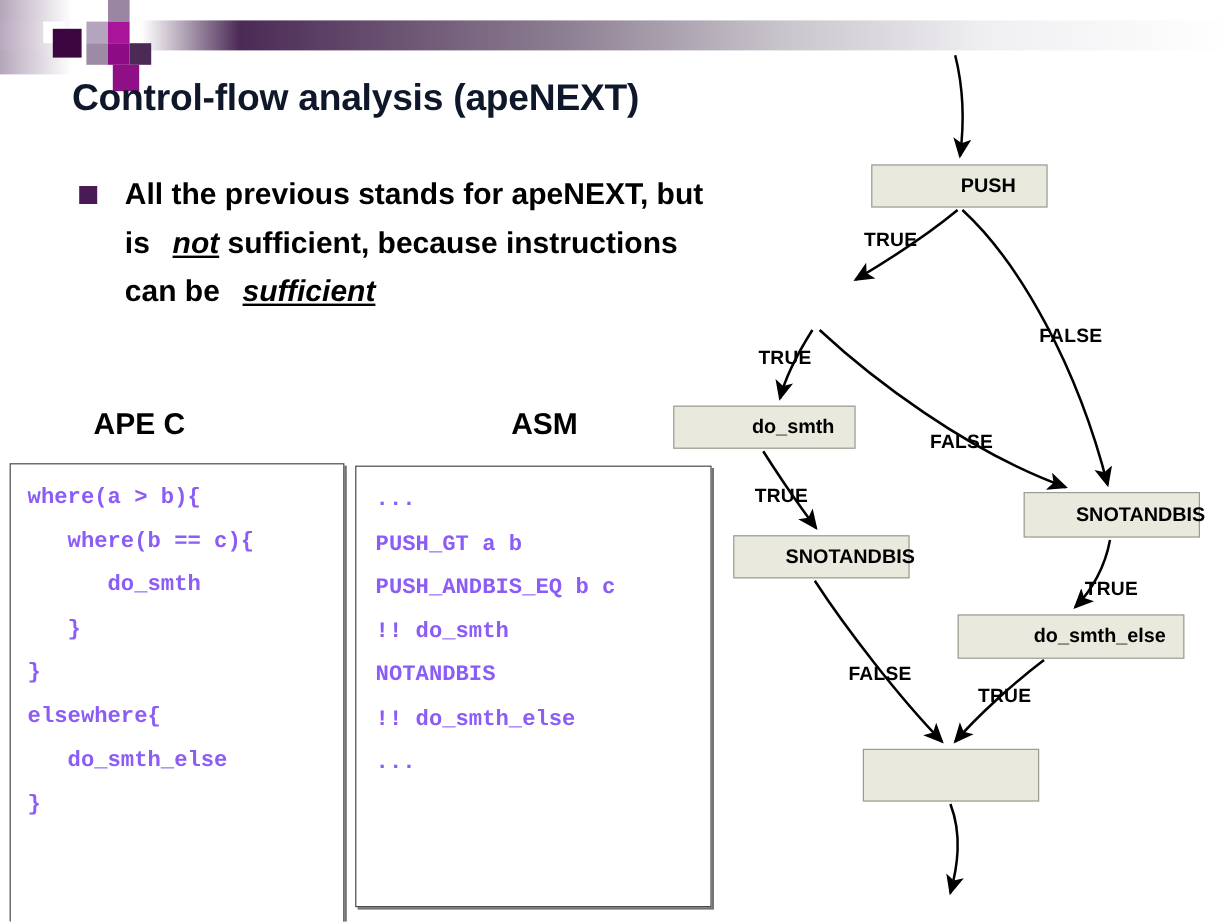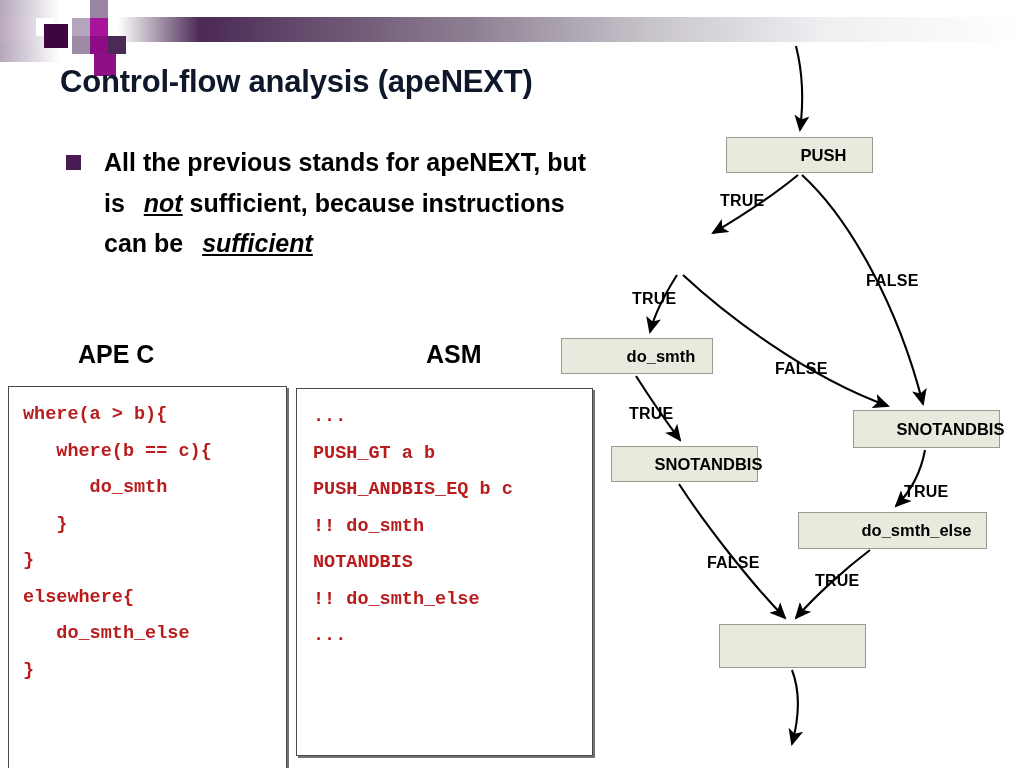--- a/index.html
+++ b/index.html
@@ -104,21 +104,21 @@
     box-sizing: border-box;
   }
   #apec-box { left: 8px;  top: 386px; width: 279px; height: 387px; }
   #asm-box  { left: 296px; top: 388px; width: 297px; height: 368px; }
 
   .code-body {
     font-family: "Liberation Mono", monospace;
     font-size: 18.5px;
     font-weight: bold;
     line-height: 36.5px;
-    color: #b91c1c;
+    color: #8b5cf6;
     white-space: pre;
     padding: 10px 0 0 14px;
   }
   #asm-box .code-body { padding-left: 16px; }
 
   
   #flow {
     position: absolute;
     left: 540px; top: 44px;
     width: 484px; height: 724px;

